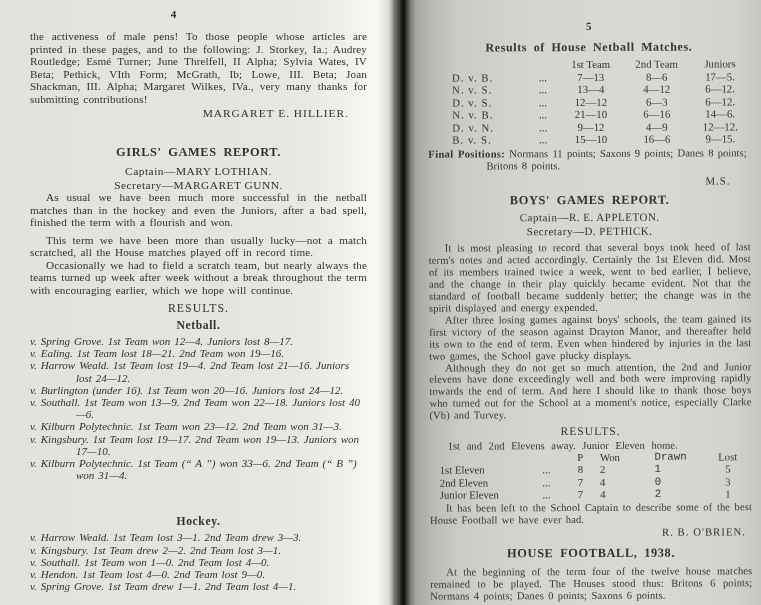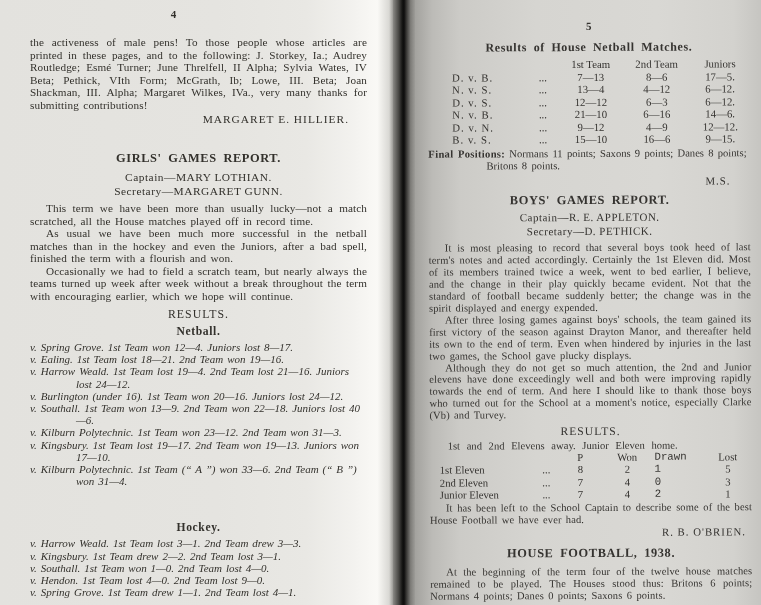--- a/index.html
+++ b/index.html
@@ -83,48 +83,48 @@
   .finalpos b { letter-spacing:0.3px; }
   .initials { text-align:right; padding-right:20px; font-size:10.8px; letter-spacing:1px; }
 
   
   .bt-note { margin-top:2px; padding-left:18px; font-size:10.6px; word-spacing:4px; }
   .bt-table { font-size:10.7px; }
   .bt-row { display:flex; line-height:12.3px; }
   .bt-c-team { width:108px; padding-left:10px; }
   .bt-c-dots { width:34px; text-align:center; }
   .bt-c-p    { width:46px; text-align:center; }
-  .bt-c-won  { width:64px; text-align:center; }
+  .bt-c-won  { width:64px; text-align:left; }
   .bt-c-drawn{ width:58px; text-align:left;font-family:Liberation Mono, monospace; }
   .bt-c-lost { width:56px; text-align:center; }
 
   
   .mt2{margin-top:2px}.mt3{margin-top:3px}.mt4{margin-top:4px}
   .mt5{margin-top:5px}.mt6{margin-top:6px}.mt8{margin-top:8px}
-  .mt10{margin-top:16px}
+  .mt10{margin-top:10px}
 </style>
 </head>
 <body>
 
 <div class="book">
 
   <div class="page-left">
     <div class="pl-content">
 
       <div class="pgnum">4</div>
 
       <div class="para mt10">the activeness of male pens!  To those people whose articles are printed in these pages, and to the following: J. Storkey, Ia.; Audrey Routledge; Esmé Turner; June Threlfell, II Alpha; Sylvia Wates, IV Beta; Pethick, VIth Form; McGrath, Ib; Lowe, III. Beta; Joan Shackman, III. Alpha; Margaret Wilkes, IVa., very many thanks for submitting contributions!</div>
       <div class="sigline mt2" style="padding-right:18px;">MARGARET E. HILLIER.</div>
 
       <div class="heading" style="margin-top:26px;">GIRLS' GAMES REPORT.</div>
       <div class="subcenter mt5">Captain—MARY LOTHIAN.</div>
       <div class="subcenter mt2">Secretary—MARGARET GUNN.</div>
 
+      <div class="para ind">As usual we have been much more successful in the netball matches than in the hockey and even the Juniors, after a bad spell, finished the term with a flourish and won.</div>
       <div class="para ind mt5">This term we have been more than usually lucky—not a match scratched, all the House matches played off in record time.</div>
-      <div class="para ind">As usual we have been much more successful in the netball matches than in the hockey and even the Juniors, after a bad spell, finished the term with a flourish and won.</div>
       <div class="para ind">Occasionally we had to field a scratch team, but nearly always the teams turned up week after week without a break throughout the term with encouraging earlier, which we hope will continue.</div>
 
       <div class="subcenter mt5" style="font-size:11.8px; letter-spacing:1px;">RESULTS.</div>
       <div class="heading mt3" style="font-size:11.6px;">Netball.</div>
 
       <div class="mt3">
         <div class="ritem">v. Spring Grove.  1st Team won 12—4.  Juniors lost 8—17.</div>
         <div class="ritem">v. Ealing.  1st Team lost 18—21.  2nd Team won 19—16.</div>
         <div class="ritem">v. Harrow Weald.  1st Team lost 19—4.  2nd Team lost 21—16.  Juniors lost 24—12.</div>
         <div class="ritem">v. Burlington (under 16).  1st Team won 20—16.  Juniors lost 24—12.</div>

